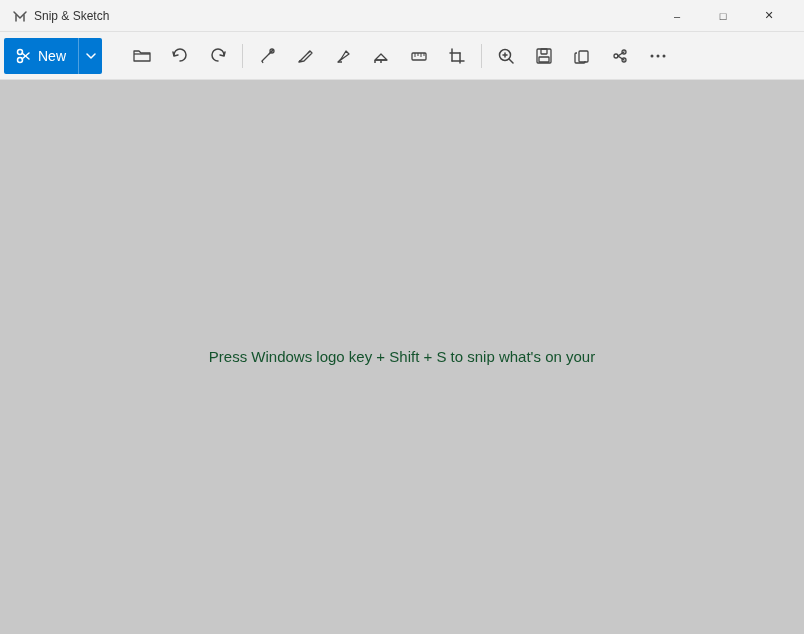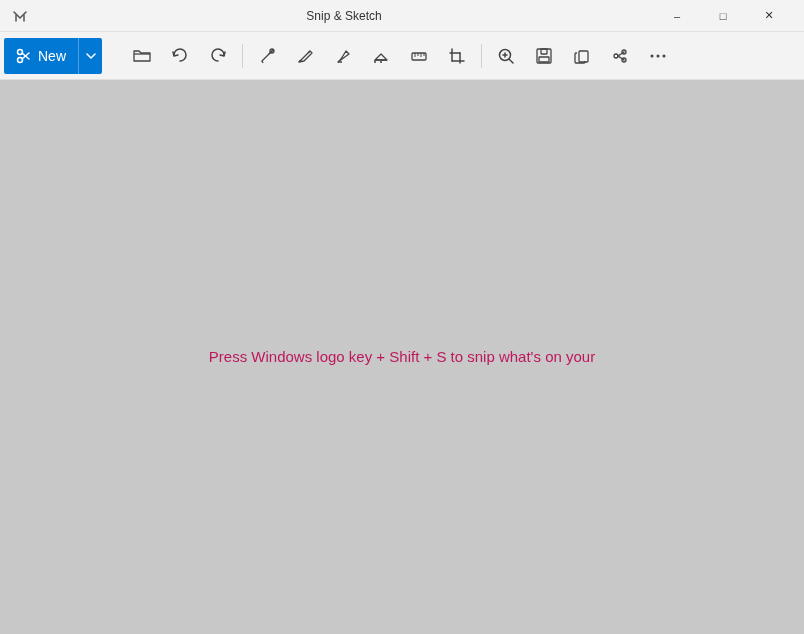--- a/index.html
+++ b/index.html
@@ -26,21 +26,20 @@
       height: 16px;
       margin-right: 6px;
       display: flex;
       align-items: center;
       justify-content: center;
     }
     .title-bar-text {
       font-size: 12px;
       color: #333;
       flex: 1;
-      text-align: center;
     }
     .title-bar-controls {
       display: flex;
       gap: 0;
     }
     .title-bar-btn {
       width: 46px;
       height: 32px;
       border: none;
       background: transparent;
@@ -125,21 +124,21 @@
       height: calc(634px - 32px - 48px);
       background: #c8c8c8;
       display: flex;
       align-items: center;
       justify-content: center;
       position: relative;
     }
 
     .hint-text {
       text-align: center;
-      color: #be185d;
+      color: #14532d;
       font-size: 15px;
       line-height: 1.6;
       max-width: 500px;
     }
 
     
     svg {
       pointer-events: none;
     }
   </style>

